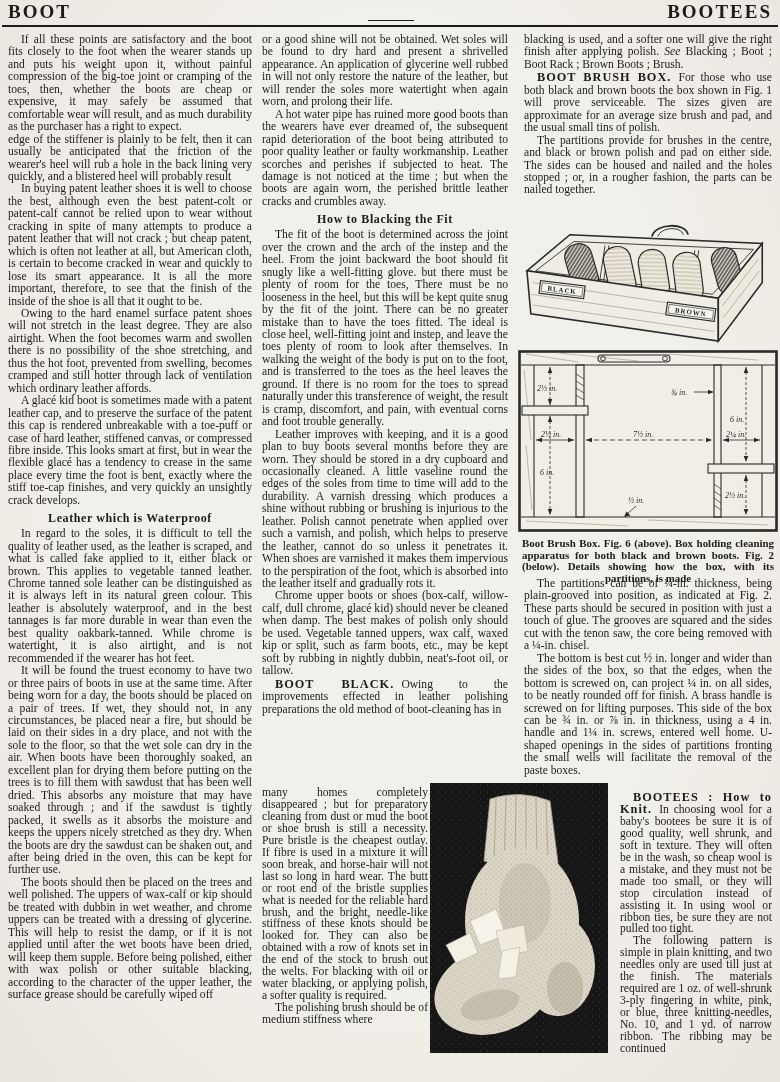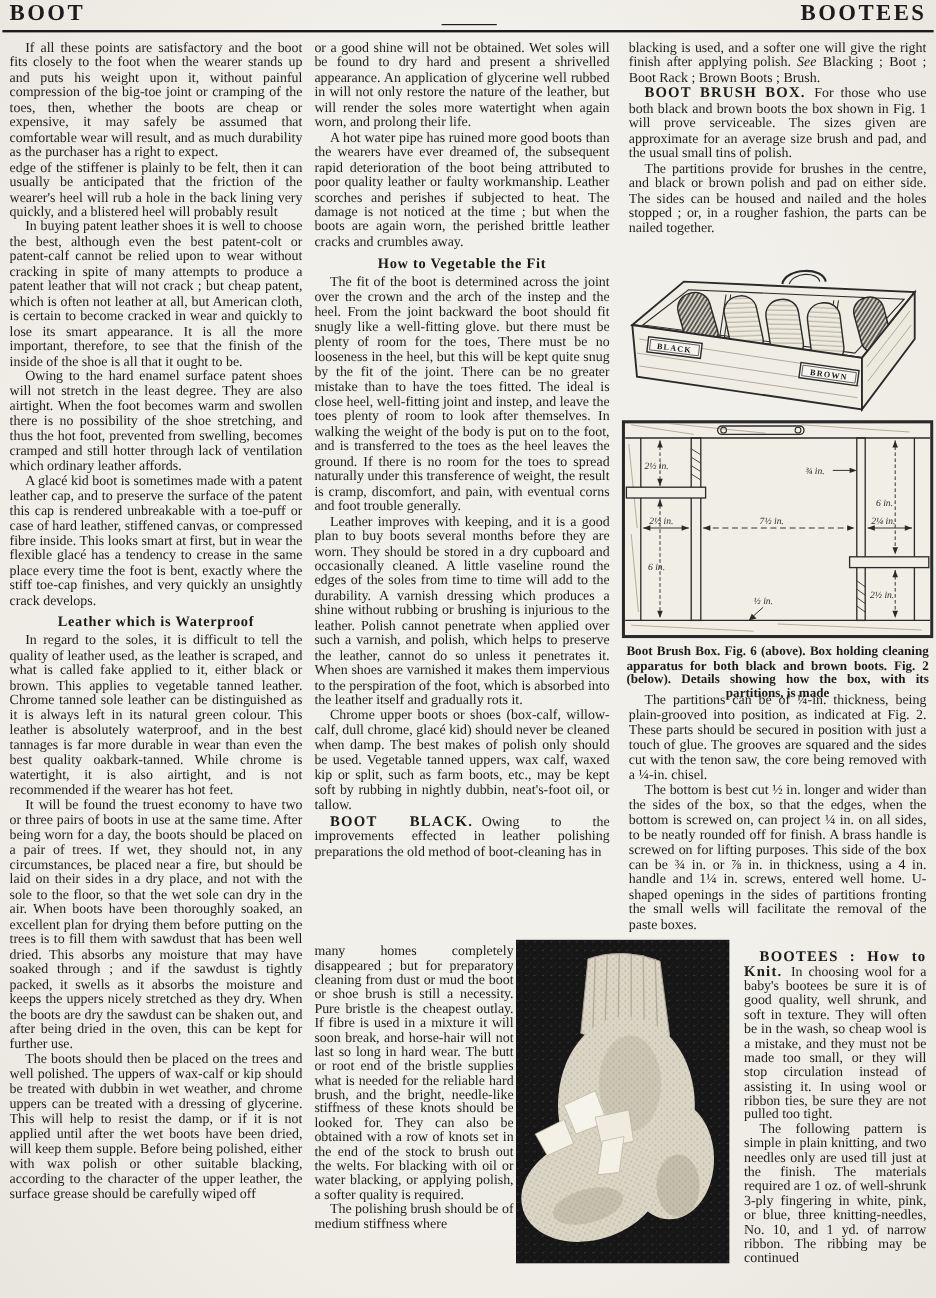--- a/index.html
+++ b/index.html
@@ -57,21 +57,21 @@
       <p class="para">Owing to the hard enamel surface patent shoes will not stretch in the least degree. They are also airtight. When the foot becomes warm and swollen there is no possibility of the shoe stretching, and thus the hot foot, prevented from swelling, becomes cramped and still hotter through lack of ventilation which ordinary leather affords.</p>
       <p class="para">A glacé kid boot is sometimes made with a patent leather cap, and to preserve the surface of the patent this cap is rendered unbreakable with a toe-puff or case of hard leather, stiffened canvas, or compressed fibre inside. This looks smart at first, but in wear the flexible glacé has a tendency to crease in the same place every time the foot is bent, exactly where the stiff toe-cap finishes, and very quickly an unsightly crack develops.</p>
       <div class="subhead">Leather which is Waterproof</div>
       <p class="para">In regard to the soles, it is difficult to tell the quality of leather used, as the leather is scraped, and what is called fake applied to it, either black or brown. This applies to vegetable tanned leather. Chrome tanned sole leather can be distinguished as it is always left in its natural green colour. This leather is absolutely waterproof, and in the best tannages is far more durable in wear than even the best quality oakbark-tanned. While chrome is watertight, it is also airtight, and is not recommended if the wearer has hot feet.</p>
       <p class="para">It will be found the truest economy to have two or three pairs of boots in use at the same time. After being worn for a day, the boots should be placed on a pair of trees. If wet, they should not, in any circumstances, be placed near a fire, but should be laid on their sides in a dry place, and not with the sole to the floor, so that the wet sole can dry in the air. When boots have been thoroughly soaked, an excellent plan for drying them before putting on the trees is to fill them with sawdust that has been well dried. This absorbs any moisture that may have soaked through ; and if the sawdust is tightly packed, it swells as it absorbs the moisture and keeps the uppers nicely stretched as they dry. When the boots are dry the sawdust can be shaken out, and after being dried in the oven, this can be kept for further use.</p>
       <p class="para">The boots should then be placed on the trees and well polished. The uppers of wax-calf or kip should be treated with dubbin in wet weather, and chrome uppers can be treated with a dressing of glycerine. This will help to resist the damp, or if it is not applied until after the wet boots have been dried, will keep them supple. Before being polished, either with wax polish or other suitable blacking, according to the character of the upper leather, the surface grease should be carefully wiped off</p>
     </div>
   <div id="col2a" class="col">
       <p class="para noindent">or a good shine will not be obtained. Wet soles will be found to dry hard and present a shrivelled appearance. An application of glycerine well rubbed in will not only restore the nature of the leather, but will render the soles more watertight when again worn, and prolong their life.</p>
       <p class="para">A hot water pipe has ruined more good boots than the wearers have ever dreamed of, the subsequent rapid deterioration of the boot being attributed to poor quality leather or faulty workmanship. Leather scorches and perishes if subjected to heat. The damage is not noticed at the time ; but when the boots are again worn, the perished brittle leather cracks and crumbles away.</p>
-      <div class="subhead">How to Vegetable the Fit</div>
+      <div class="subhead">How to Blacking the Fit</div>
       <p class="para">The fit of the boot is determined across the joint over the crown and the arch of the instep and the heel. From the joint backward the boot should fit snugly like a well-fitting glove. but there must be plenty of room for the toes, There must be no looseness in the heel, but this will be kept quite snug by the fit of the joint. There can be no greater mistake than to have the toes fitted. The ideal is close heel, well-fitting joint and instep, and leave the toes plenty of room to look after themselves. In walking the weight of the body is put on to the foot, and is transferred to the toes as the heel leaves the ground. If there is no room for the toes to spread naturally under this transference of weight, the result is cramp, discomfort, and pain, with eventual corns and foot trouble generally.</p>
       <p class="para">Leather improves with keeping, and it is a good plan to buy boots several months before they are worn. They should be stored in a dry cupboard and occasionally cleaned. A little vaseline round the edges of the soles from time to time will add to the durability. A varnish dressing which produces a shine without rubbing or brushing is injurious to the leather. Polish cannot penetrate when applied over such a varnish, and polish, which helps to preserve the leather, cannot do so unless it penetrates it. When shoes are varnished it makes them impervious to the perspiration of the foot, which is absorbed into the leather itself and gradually rots it.</p>
       <p class="para">Chrome upper boots or shoes (box-calf, willow-calf, dull chrome, glacé kid) should never be cleaned when damp. The best makes of polish only should be used. Vegetable tanned uppers, wax calf, waxed kip or split, such as farm boots, etc., may be kept soft by rubbing in nightly dubbin, neat's-foot oil, or tallow.</p>
       <p class="para"><span class="lead">BOOT BLACK. </span>Owing to the improvements effected in leather polishing preparations the old method of boot-cleaning has in</p>
     </div>
   <div id="col2b" class="col tight">
       <p class="para noindent">many homes completely disappeared ; but for preparatory cleaning from dust or mud the boot or shoe brush is still a necessity. Pure bristle is the cheapest outlay. If fibre is used in a mixture it will soon break, and horse-hair will not last so long in hard wear. The butt or root end of the bristle supplies what is needed for the reliable hard brush, and the bright, needle-like stiffness of these knots should be looked for. They can also be obtained with a row of knots set in the end of the stock to brush out the welts. For blacking with oil or water blacking, or applying polish, a softer quality is required.</p>
       <p class="para">The polishing brush should be of medium stiffness where</p>
     </div>
   <div id="col3a" class="col">

